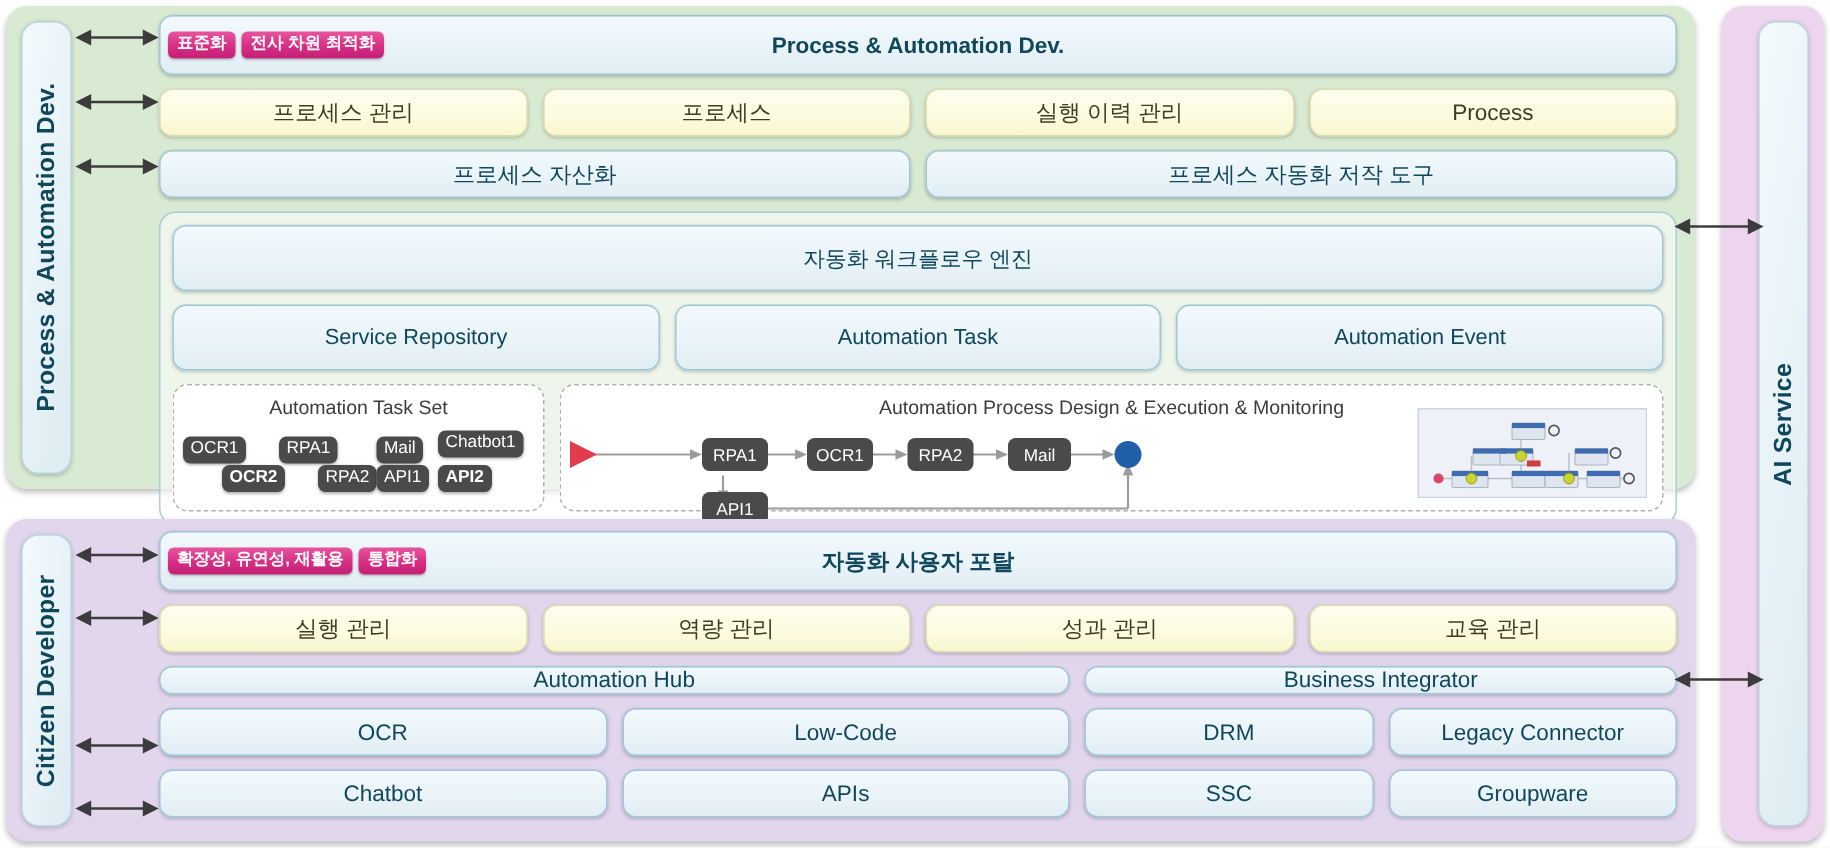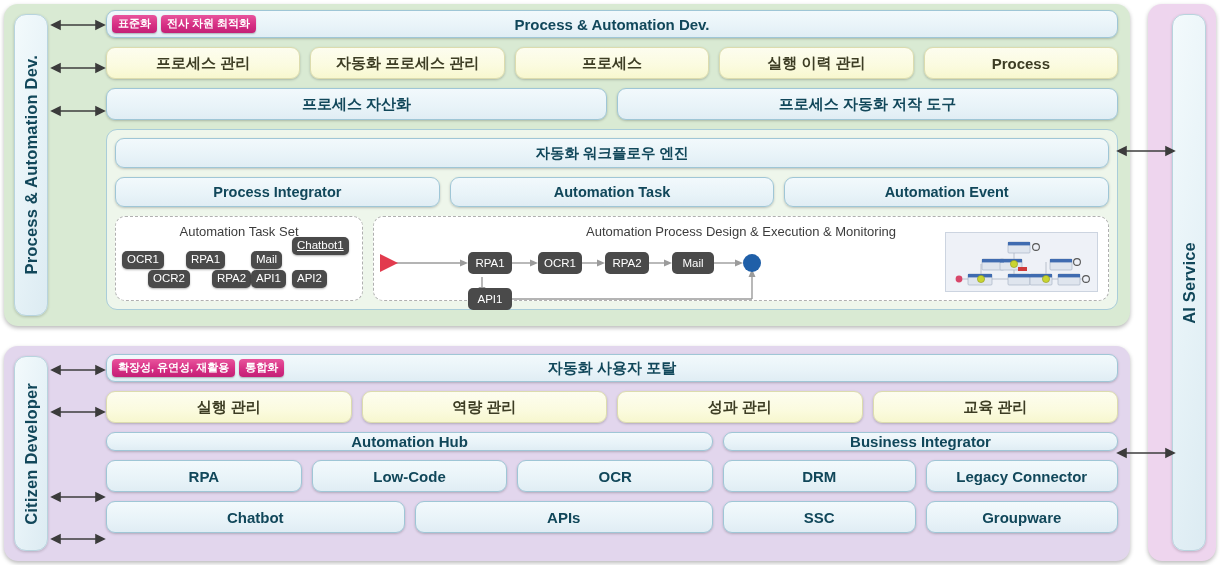--- a/index.html
+++ b/index.html
@@ -72,44 +72,44 @@
   .content { position: absolute; }
   .content-top    { left: 106px; top: 10px;  width: 1012px; }
   .content-bottom { left: 106px; top: 354px; width: 1012px; }
 
   .row { display: flex; gap: 10px; margin-bottom: 9px; }
 
   
   .box {
     border-radius: 9px;
     display: flex; align-items: center; justify-content: center;
-    font-weight: bold;
+    font-weight: normal;
     color: #11475a;
     text-align: center;
     box-shadow: 0 1px 2.5px rgba(0,0,0,.22);
     flex: 1 1 0;
     position: relative;
   }
   .box-blue {
     background: linear-gradient(180deg, #f2f9fc 0%, #e8f3f8 60%, #e0edf4 100%);
     border: 1px solid #9fc6d6;
   }
   .box-cream {
     background: linear-gradient(180deg, #fdfdef 0%, #fbfbdf 60%, #f7f7cf 100%);
     border: 1px solid #dcdcae;
     color: #3d3d24;
   }
-  .h30 { height: 30px; font-size: 14.5px; }
+  .h30 { height: 44px; font-size: 14.5px; }
   .h32 { height: 32px; font-size: 15px; }
   .h34 { height: 34px; font-size: 15px; }
 
   
   .header-bar {
     position: relative;
-    height: 28px;
+    height: 40px;
     border-radius: 9px;
     background: linear-gradient(180deg, #f2f9fc 0%, #e8f3f8 60%, #e0edf4 100%);
     border: 1px solid #9fc6d6;
     box-shadow: 0 1px 2.5px rgba(0,0,0,.22);
     display: flex; align-items: center; justify-content: center;
     font-weight: bold; font-size: 15px; color: #11475a;
     margin-bottom: 9px;
   }
   .tags {
     position: absolute; left: 5px; top: 50%;
@@ -228,53 +228,52 @@
     <div class="header-bar">
       <div class="tags">
         <span class="tag">표준화</span>
         <span class="tag">전사 차원 최적화</span>
       </div>
       <span>Process &amp; Automation Dev.</span>
     </div>
 
     <div class="row">
       <div class="box box-cream h32">프로세스 관리</div>
-      <div class="box box-cream h32">자동화 프로세스 관리</div>
       <div class="box box-cream h32">프로세스</div>
       <div class="box box-cream h32">실행 이력 관리</div>
       <div class="box box-cream h32">Process</div>
     </div>
 
     <div class="row">
       <div class="box box-blue h32">프로세스 자산화</div>
       <div class="box box-blue h32">프로세스 자동화 저작 도구</div>
     </div>
 
     <div class="engine-wrap">
       <div class="row" style="margin-bottom:9px;">
         <div class="box box-blue h30">자동화 워크플로우 엔진</div>
       </div>
       <div class="row" style="margin-bottom:9px;">
-        <div class="box box-blue h30">Process Integrator</div>
+        <div class="box box-blue h30">Service Repository</div>
         <div class="box box-blue h30">Automation Task</div>
         <div class="box box-blue h30">Automation Event</div>
       </div>
 
       <div class="detail-row">
 
         <div class="dashed taskset">
           <div class="dashed-title">Automation Task Set</div>
           <div class="chip" style="left:6px;  top:34px;">OCR1</div>
-          <div class="chip" style="left:32px; top:53px;">OCR2</div>
+          <div class="chip" style="left:32px; top:53px;font-weight:bold;">OCR2</div>
           <div class="chip" style="left:70px; top:34px;">RPA1</div>
           <div class="chip" style="left:96px; top:53px;">RPA2</div>
           <div class="chip" style="left:135px;top:34px;">Mail</div>
           <div class="chip" style="left:135px;top:53px;">API1</div>
-          <div class="chip" style="left:176px;top:20px;text-decoration:underline;">Chatbot1</div>
-          <div class="chip" style="left:176px;top:53px;">API2</div>
+          <div class="chip" style="left:176px;top:30px;">Chatbot1</div>
+          <div class="chip" style="left:176px;top:53px;font-weight:bold;">API2</div>
         </div>
 
         <div class="dashed procdesign">
           <div class="dashed-title">Automation Process Design &amp; Execution &amp; Monitoring</div>
 
           <svg class="flowsvg" width="420" height="76" viewBox="0 0 420 76">
             <g stroke="#9b9b9b" stroke-width="1.4" fill="none">
               <line x1="20" y1="22" x2="88" y2="22"></line>
               <line x1="138" y1="22" x2="158" y2="22"></line>
               <line x1="205" y1="22" x2="225" y2="22"></line>
@@ -417,23 +416,22 @@
       <div class="box box-cream h32">역량 관리</div>
       <div class="box box-cream h32">성과 관리</div>
       <div class="box box-cream h32">교육 관리</div>
     </div>
 
     <div class="bottom-split">
 
       <div class="bottom-col col-left">
         <div class="box box-blue h34">Automation Hub</div>
         <div class="row" style="margin:0;">
-          <div class="box box-blue h32">RPA</div>
+          <div class="box box-blue h32">OCR</div>
           <div class="box box-blue h32">Low-Code</div>
-          <div class="box box-blue h32">OCR</div>
         </div>
         <div class="row" style="margin:0;">
           <div class="box box-blue h32">Chatbot</div>
           <div class="box box-blue h32">APIs</div>
         </div>
       </div>
 
       <div class="bottom-col col-right">
         <div class="box box-blue h34">Business Integrator</div>
         <div class="row" style="margin:0;">

